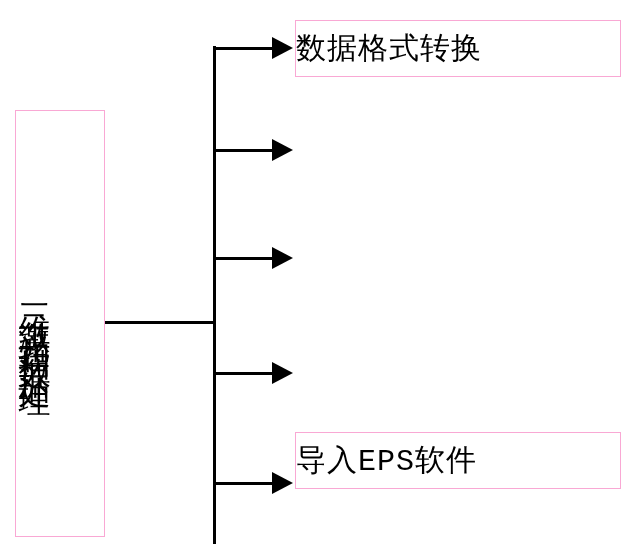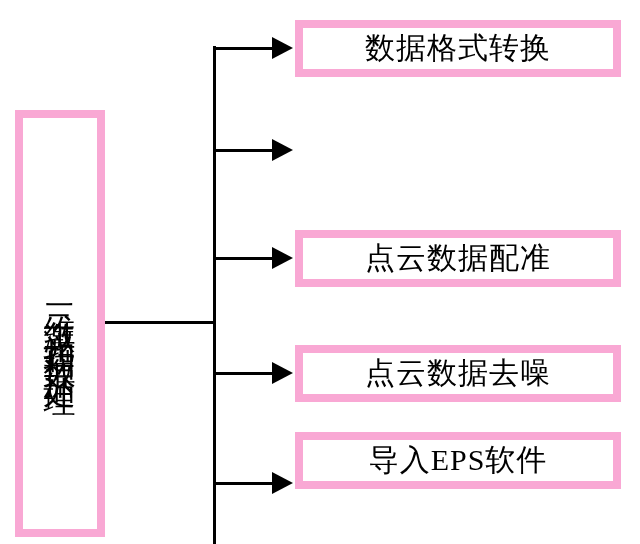--- a/index.html
+++ b/index.html
@@ -14,27 +14,28 @@
   }
   .canvas {
     position: relative;
     width: 640px;
     height: 544px;
     background: #ffffff;
     overflow: hidden;
   }
   .node {
     position: absolute;
-    border: 8px solid #f9a8d4;
+    border: 1px solid #f9a8d4;
     background: #ffffff;
     box-sizing: border-box;
     display: flex;
     align-items: center;
-    justify-content: center;
+    justify-content: flex-start;
     color: #000000;
+    font-family: Liberation Mono, monospace;
   }
   .source-box {
     left: 15px;
     top: 110px;
     width: 90px;
     height: 427px;
   }
   .vtext {
     writing-mode: vertical-rl;
     text-orientation: upright;
@@ -133,23 +134,17 @@
     <div class="head"></div>
   </div>
   <div class="arrow arrow-5">
     <div class="shaft"></div>
     <div class="head"></div>
   </div>
 
   <div class="node step-box step-1">
     <span>数据格式转换</span>
   </div>
-  <div class="node step-box step-3">
-    <span>点云数据配准</span>
-  </div>
-  <div class="node step-box step-4">
-    <span>点云数据去噪</span>
-  </div>
   <div class="node step-box step-5">
     <span>导入EPS软件</span>
   </div>
 
 </div>
 
 </body></html>

